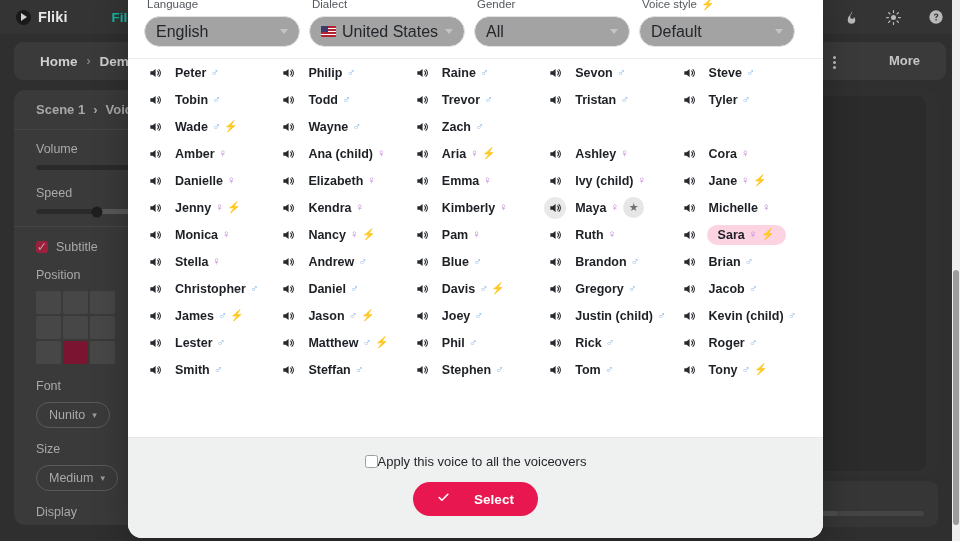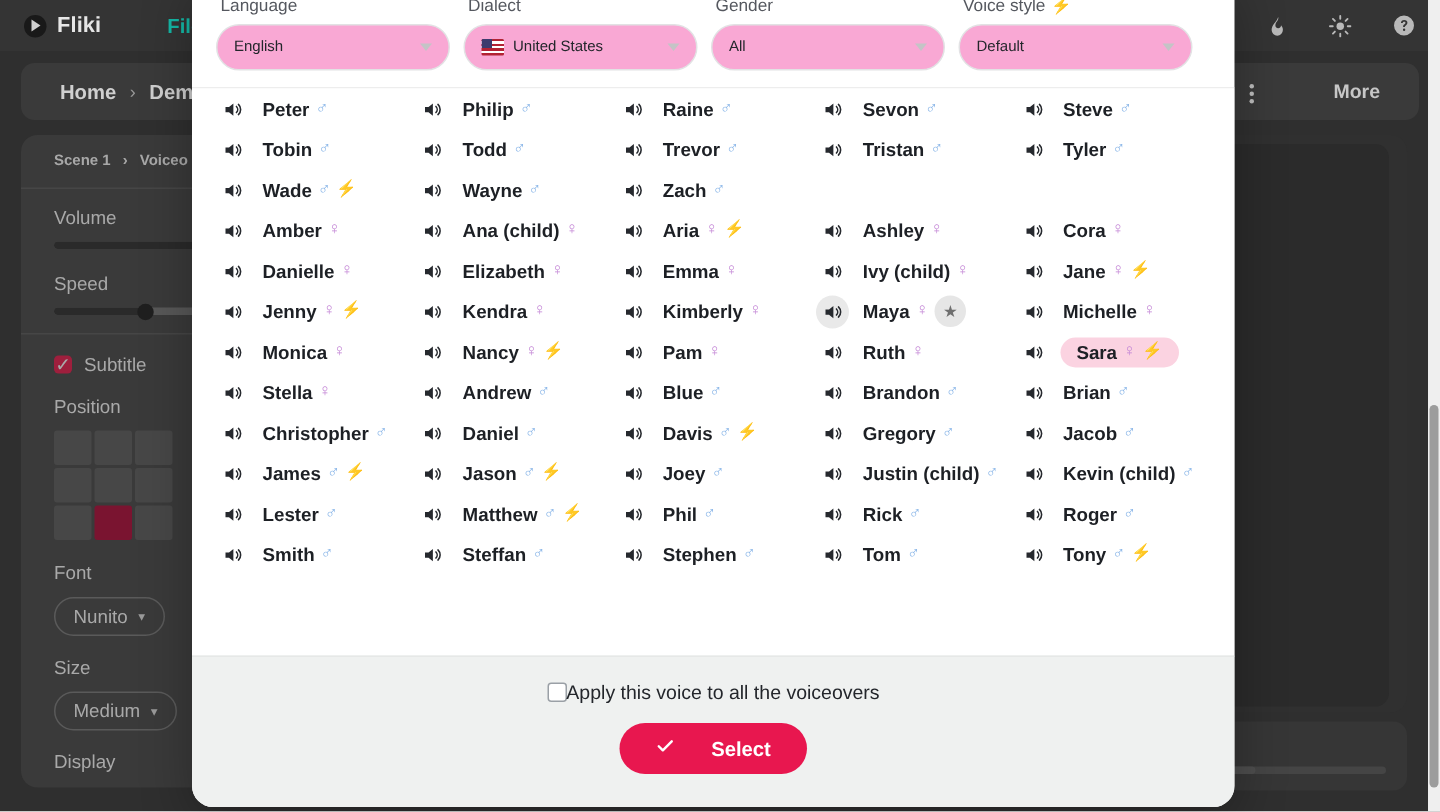--- a/index.html
+++ b/index.html
@@ -58,21 +58,21 @@
     position: absolute; top: 90px; left: 14px; width: 160px; bottom: 16px;
     background: #3a3a3a; border-radius: 11px;
     padding: 12px 0 0 0;
     overflow: hidden;
   }
   .sb-scene {
     display: flex; align-items: center; gap: 8px;
     padding: 0 22px 12px 22px;
     border-bottom: 1px solid #464646;
   }
-  .sb-scene span { color: #a8a8a8; font-size: 10px; font-weight: 600; }
+  .sb-scene span { color: #a8a8a8; font-size: 13px; font-weight: 600; }
   .sb-sec { padding: 12px 22px; border-bottom: 1px solid #464646; }
   .sb-label { color: #a9a9a9; font-size: 12.5px; margin-bottom: 9px; font-weight: 500; }
   .slider { position: relative; height: 5px; background: #585858; border-radius: 3px; width: 118px; }
   .slider .fill { position: absolute; left: 0; top: 0; bottom: 0; background: #2a2a2a; border-radius: 3px; }
   .slider .knob {
     position: absolute; top: 50%; transform: translate(-50%, -50%);
     width: 11px; height: 11px; border-radius: 50%; background: #1f1f1f;
   }
   .sb-sec2 { padding: 13px 22px 10px 22px; }
   .sb-check { display: flex; align-items: center; gap: 8px; margin-bottom: 14px; }
@@ -136,23 +136,23 @@
     border-bottom: 1px solid #ededed;
     flex: 0 0 auto;
   }
   .field { width: 165px; padding-right: 9px; }
   .field-label {
     font-size: 11.5px; color: #55585f; margin-bottom: 6px; padding-left: 3px;
     display: flex; align-items: center; gap: 4px;
   }
   .select {
     height: 31px; border: 1px solid #e2e2e4; border-radius: 16px;
-    background: #f9a8d4;
+    background: #a3a3a3;
     display: flex; align-items: center; padding: 0 11px;
-    font-size: 10px; color: #23262b;
+    font-size: 16px; color: #23262b;
     position: relative;
   }
   .select .val { display: flex; align-items: center; gap: 6px; }
   .select .caret {
     margin-left: auto; width: 0; height: 0;
     border-left: 4px solid transparent; border-right: 4px solid transparent;
     border-top: 5px solid #c4c4c6;
   }
   .flag {
     width: 15px; height: 11px; border-radius: 1px; display: inline-block;

